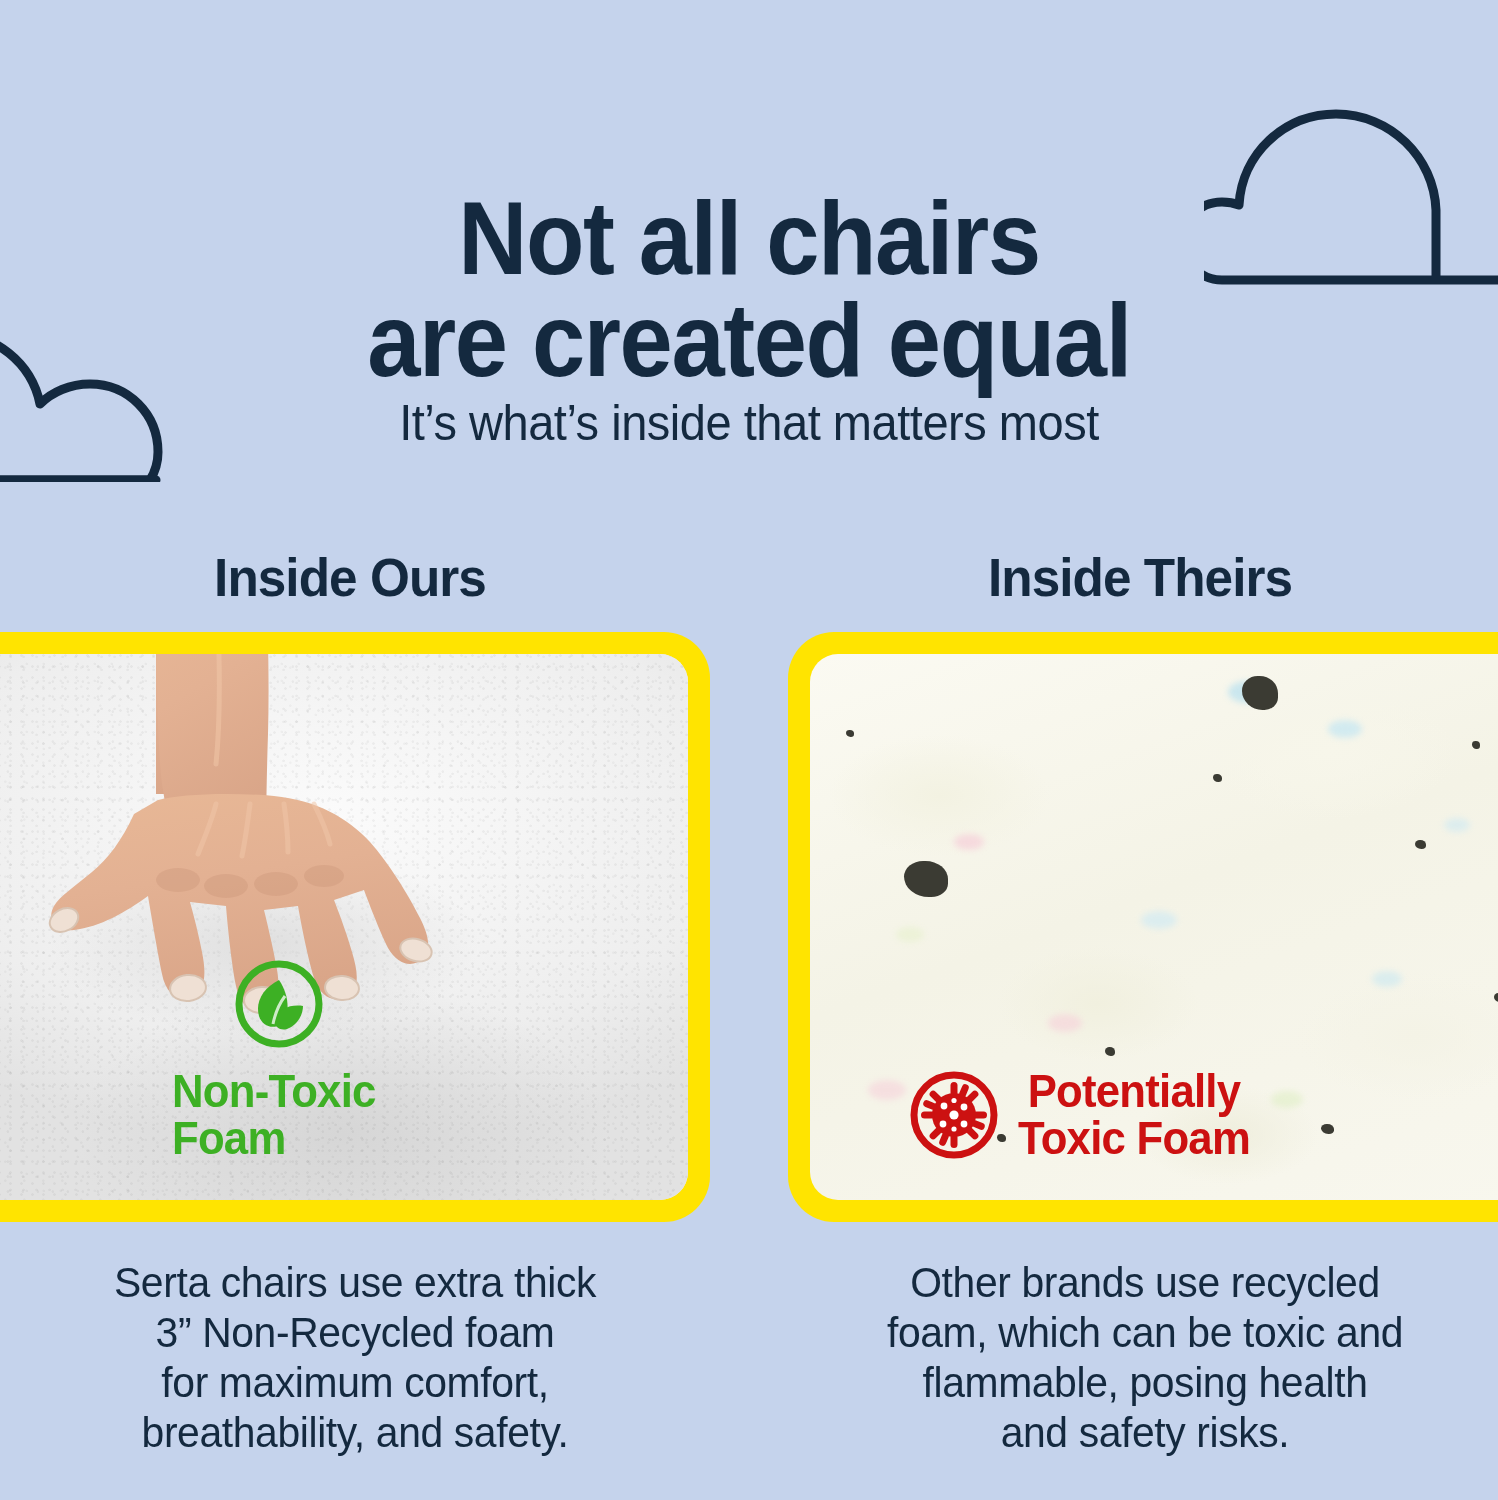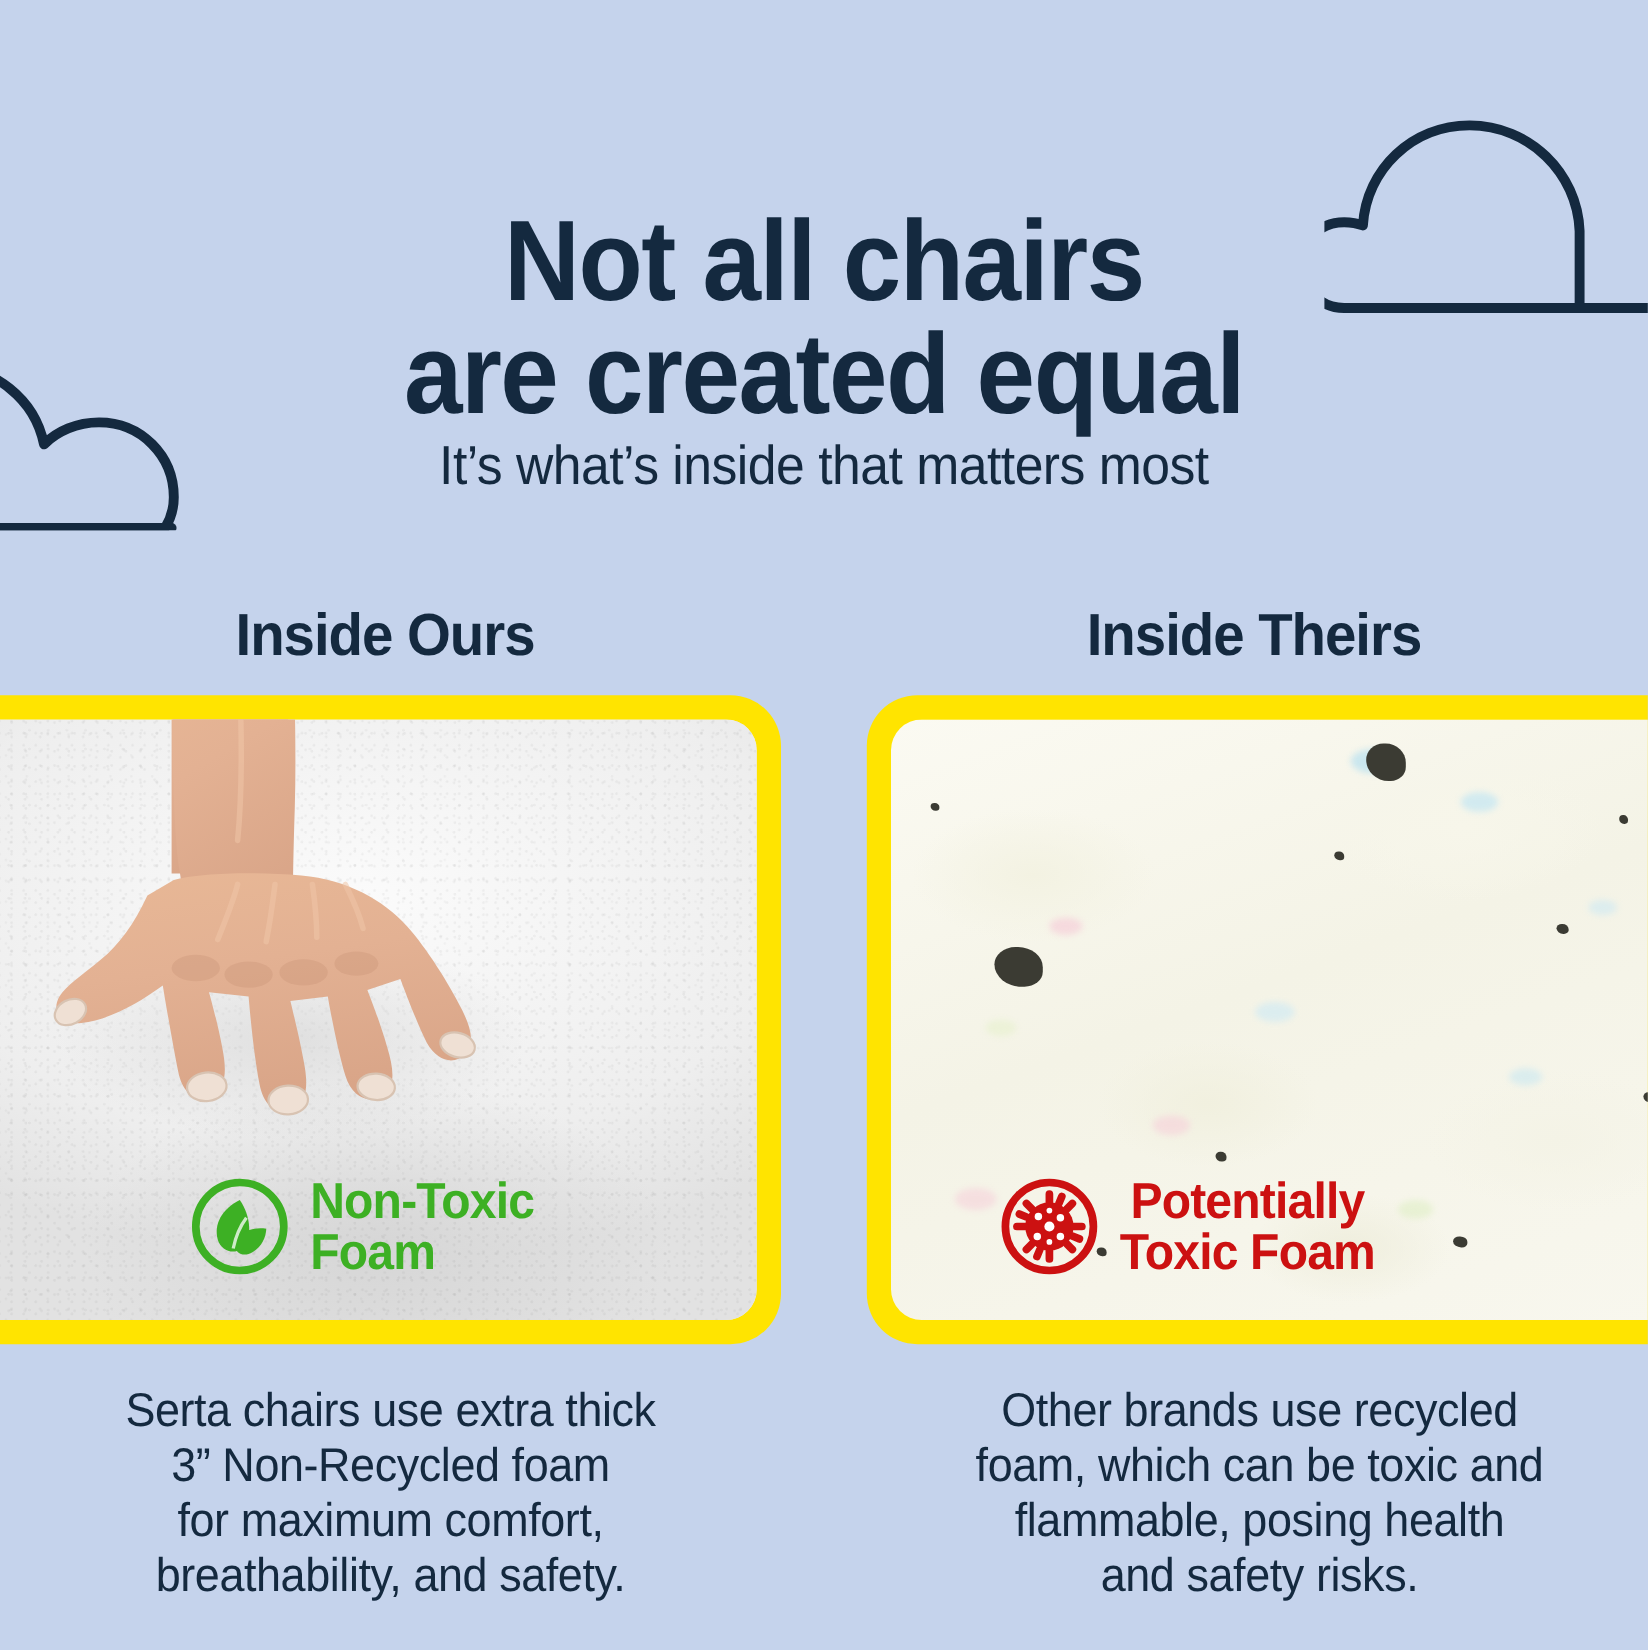--- a/index.html
+++ b/index.html
@@ -98,21 +98,21 @@
       radial-gradient(ellipse 20% 15% at 40% 64%, #f1f0df 0%, rgba(241,240,223,0) 70%),
       radial-gradient(ellipse 24% 17% at 84% 70%, #f4f3e6 0%, rgba(244,243,230,0) 70%),
       radial-gradient(ellipse 18% 13% at 58% 88%, #efeedd 0%, rgba(239,238,221,0) 70%),
       linear-gradient(160deg,#fbfaf2 0%,#f4f3e6 45%,#f8f7ee 100%);
   }
   .fleck{position:absolute;border-radius:50%;filter:blur(3px);}
   .speck{position:absolute;background:#3b3b33;border-radius:46% 54% 40% 60%;}
 
   
   .badge{position:absolute;display:flex;align-items:center;gap:18px;}
-  #badge-nontoxic{left:202px;bottom:38px;}
+  #badge-nontoxic{left:202px;bottom:38px;flex-direction:column;}
   #badge-toxic{left:98px;bottom:38px;text-align:center;}
   .badge-text{
     font-weight:bold;font-size:46px;line-height:1.02;
     letter-spacing:-0.8px;
     transform:scaleX(0.95);transform-origin:0 50%;
     white-space:nowrap;
   }
   #badge-nontoxic .badge-text{color:#3db024;}
   #badge-toxic .badge-text{color:#cc1111;}
 

